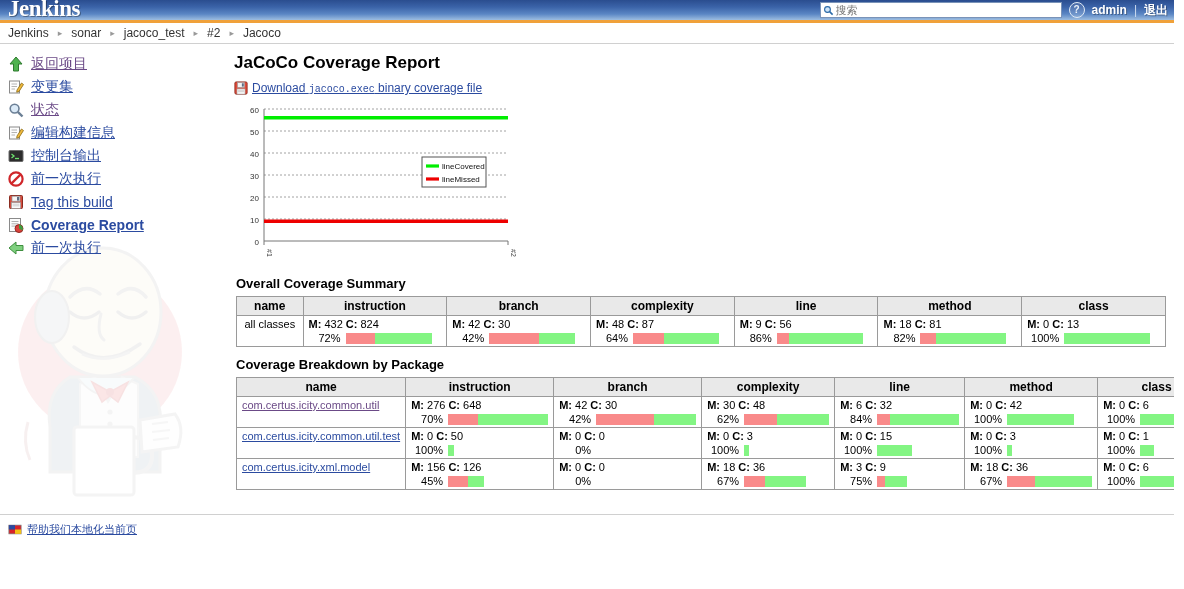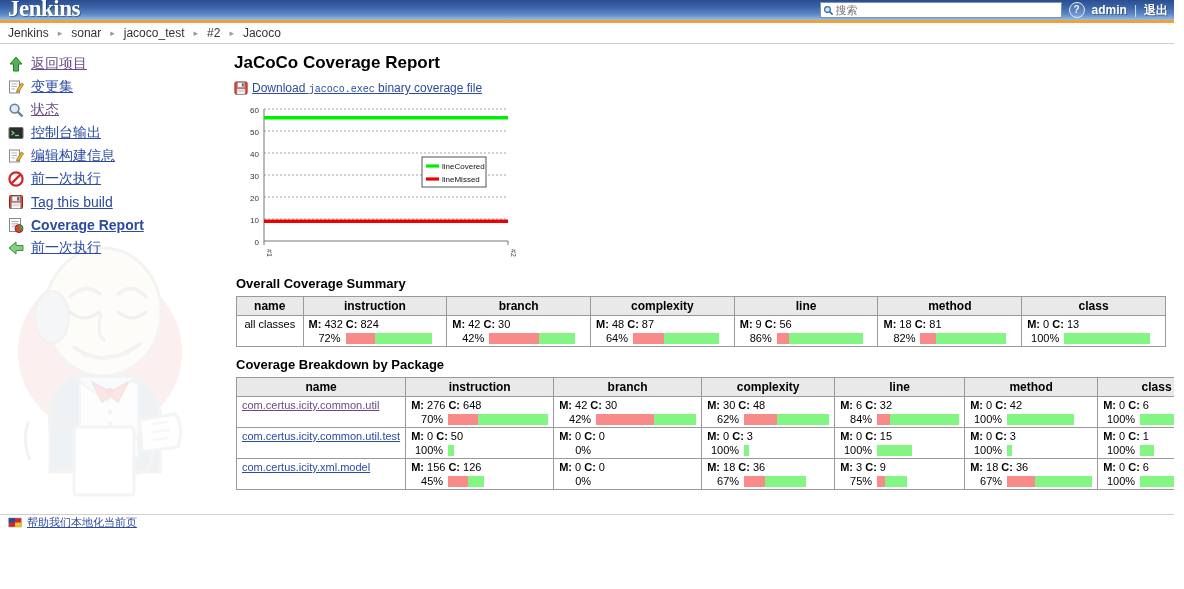--- a/index.html
+++ b/index.html
@@ -242,21 +242,21 @@
   }
   .bar .miss { background: #f98a8a; height: 100%; }
   .bar .cov  { background: #83f583; height: 100%; }
 
   
   .footer {
     position: relative;
     border-top: 1px solid #d0d0d0;
     height: 28px;
     display: flex;
-    align-items: flex-start;
+    align-items: center;
     padding: 0 8px;
     font-size: 11px;
     color: #333;
   }
   .footer a { color:#2b4ba0; text-decoration: underline; }
   .footer-left { display:flex; align-items:center; gap:5px; }
   .footer-right {
     margin-left: auto;
     display: flex;
     align-items: center;
@@ -336,35 +336,35 @@
           </div>
           <div class="side-item">
             <span class="ic"><svg viewBox="0 0 16 16">
                 <circle cx="6.6" cy="6.6" r="4.4" fill="#dbeaf7" stroke="#6b7f95" stroke-width="1.6"></circle>
                 <line x1="9.8" y1="9.8" x2="14.5" y2="14.5" stroke="#6b7f95" stroke-width="2.4"></line>
               </svg></span>
             <a href="#" class="visited">状态</a>
           </div>
           <div class="side-item">
             <span class="ic"><svg viewBox="0 0 16 16">
-                <rect x="1" y="2.5" width="14" height="11" rx="1" fill="#2c2c2c" stroke="#6a6a6a" stroke-width="1"></rect>
-                <path d="M3.5 6 L6 8 L3.5 10" fill="none" stroke="#6ee06e" stroke-width="1.3"></path>
-                <line x1="7" y1="10.5" x2="11" y2="10.5" stroke="#6ee06e" stroke-width="1.3"></line>
-              </svg></span>
-            <a href="#">控制台输出</a>
-          </div>
-          <div class="side-item">
-            <span class="ic"><svg viewBox="0 0 16 16">
                 <rect x="1.5" y="2" width="10" height="12" fill="#fdfdfd" stroke="#8a8a8a" stroke-width="1"></rect>
                 <line x1="3.5" y1="5" x2="9" y2="5" stroke="#b4b4b4"></line>
                 <line x1="3.5" y1="7.5" x2="9" y2="7.5" stroke="#b4b4b4"></line>
                 <line x1="3.5" y1="10" x2="7" y2="10" stroke="#b4b4b4"></line>
                 <path d="M9 11 L13.5 4 L15.5 5.5 L11 12.5 L8.7 13.2 Z" fill="#f0b93c" stroke="#8a6a14" stroke-width="0.8"></path>
               </svg></span>
             <a href="#">编辑构建信息</a>
+          </div>
+          <div class="side-item">
+            <span class="ic"><svg viewBox="0 0 16 16">
+                <rect x="1" y="2.5" width="14" height="11" rx="1" fill="#2c2c2c" stroke="#6a6a6a" stroke-width="1"></rect>
+                <path d="M3.5 6 L6 8 L3.5 10" fill="none" stroke="#6ee06e" stroke-width="1.3"></path>
+                <line x1="7" y1="10.5" x2="11" y2="10.5" stroke="#6ee06e" stroke-width="1.3"></line>
+              </svg></span>
+            <a href="#">控制台输出</a>
           </div>
           <div class="side-item">
             <span class="ic"><svg viewBox="0 0 16 16">
                 <circle cx="8" cy="8" r="6.6" fill="#fff" stroke="#d0262a" stroke-width="2.2"></circle>
                 <line x1="3.6" y1="12.4" x2="12.4" y2="3.6" stroke="#d0262a" stroke-width="2.2"></line>
               </svg></span>
             <a href="#">前一次执行</a>
           </div>
           <div class="side-item">
             <span class="ic"><svg viewBox="0 0 16 16">

